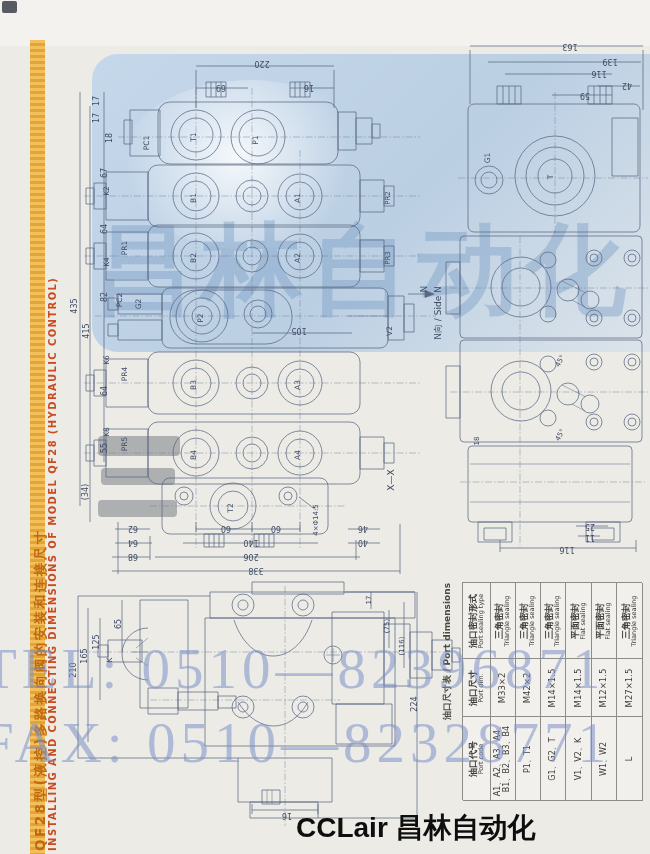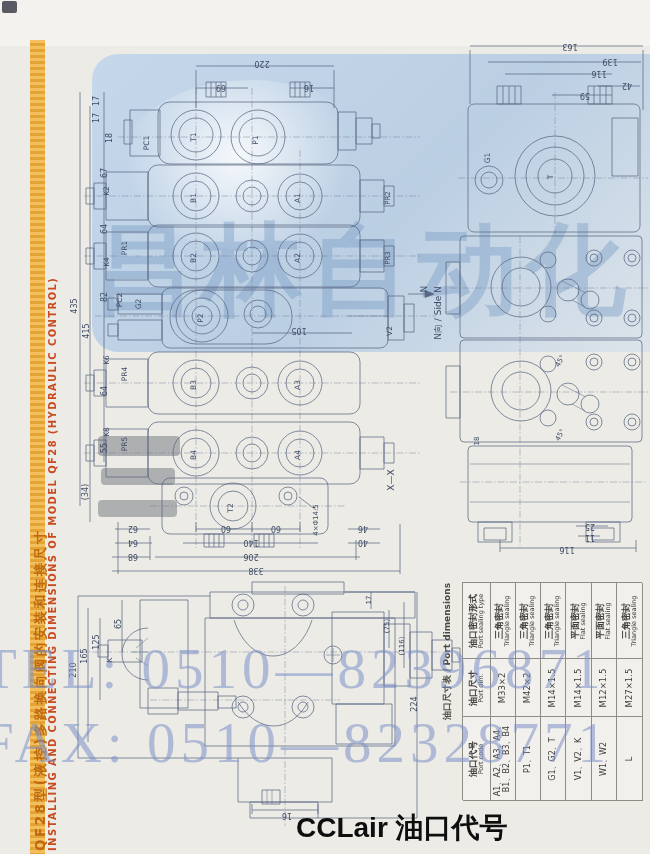--- a/index.html
+++ b/index.html
@@ -545,16 +545,16 @@
         <div class="vtext" style="width: 78px;">
           <div class="codel">L</div>
         </div>
       </div>
     </div>
   <div class="tbl-title">油口尺寸表 / Port dimensions</div>
 
   <div class="phone tel">TEL: 0510—82396871</div>
   <div class="phone fax">FAX: 0510—82328771</div>
 
-  <div class="brand">CCLair 油口代号</div>
+  <div class="brand">CCLair 昌林自动化</div>
 
   <div class="corner-mark"></div>
 </div>
 
 </body></html>

